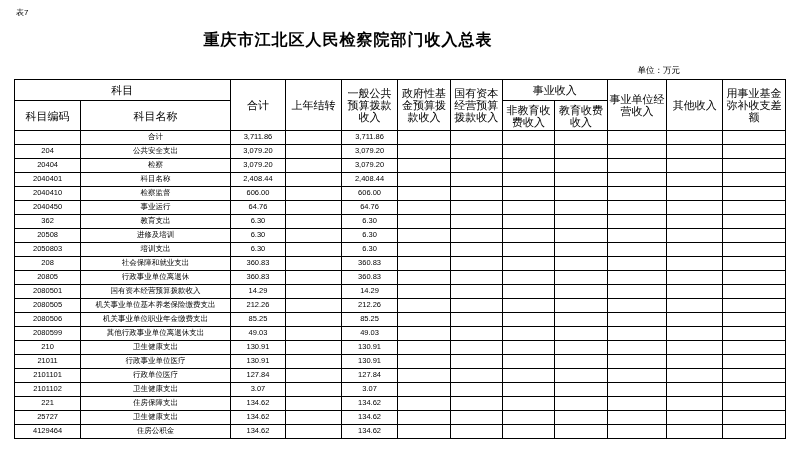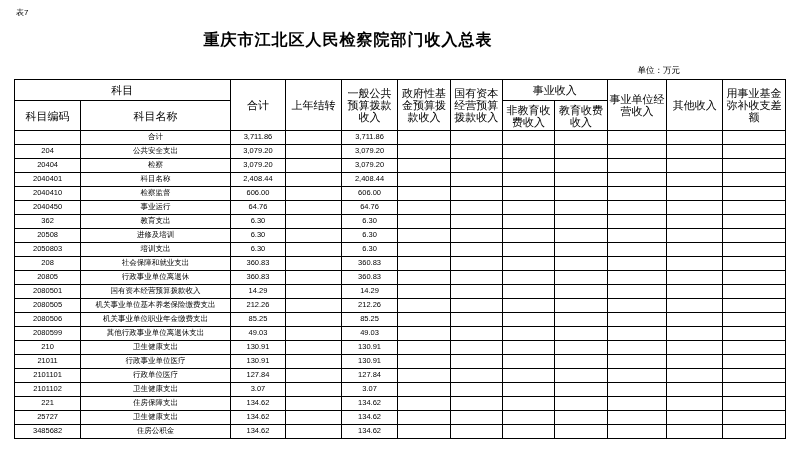--- a/index.html
+++ b/index.html
@@ -417,21 +417,21 @@
           <td class="c-num">134.62</td>
           <td class="c-num"></td>
           <td class="c-num"></td>
           <td class="c-num"></td>
           <td class="c-num"></td>
           <td class="c-num"></td>
           <td class="c-num"></td>
           <td class="c-num"></td>
         </tr>
         <tr>
-          <td class="c-code indent2">3485682</td>
+          <td class="c-code indent2">4129464</td>
           <td class="c-name">住房公积金</td>
           <td class="c-num">134.62</td>
           <td class="c-num"></td>
           <td class="c-num">134.62</td>
           <td class="c-num"></td>
           <td class="c-num"></td>
           <td class="c-num"></td>
           <td class="c-num"></td>
           <td class="c-num"></td>
           <td class="c-num"></td>

